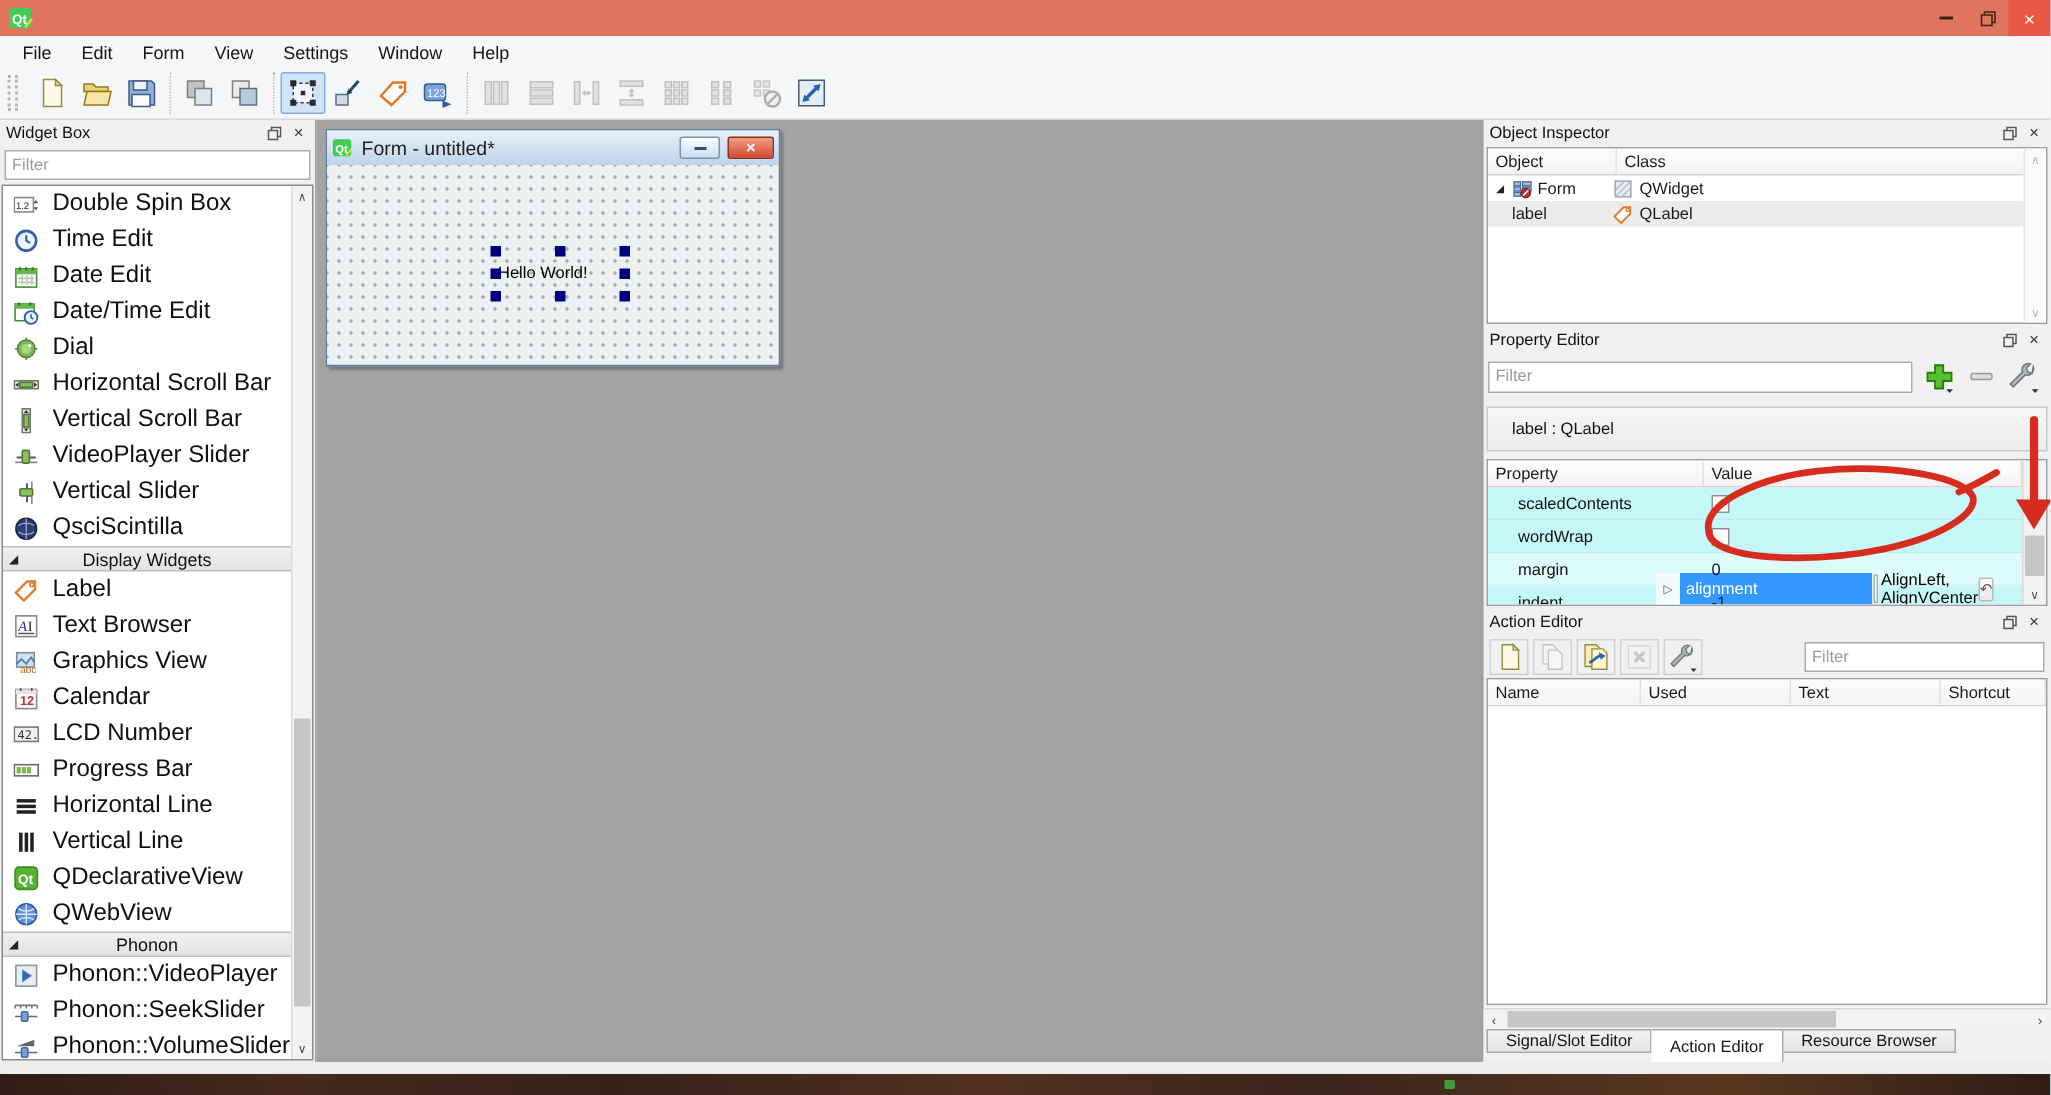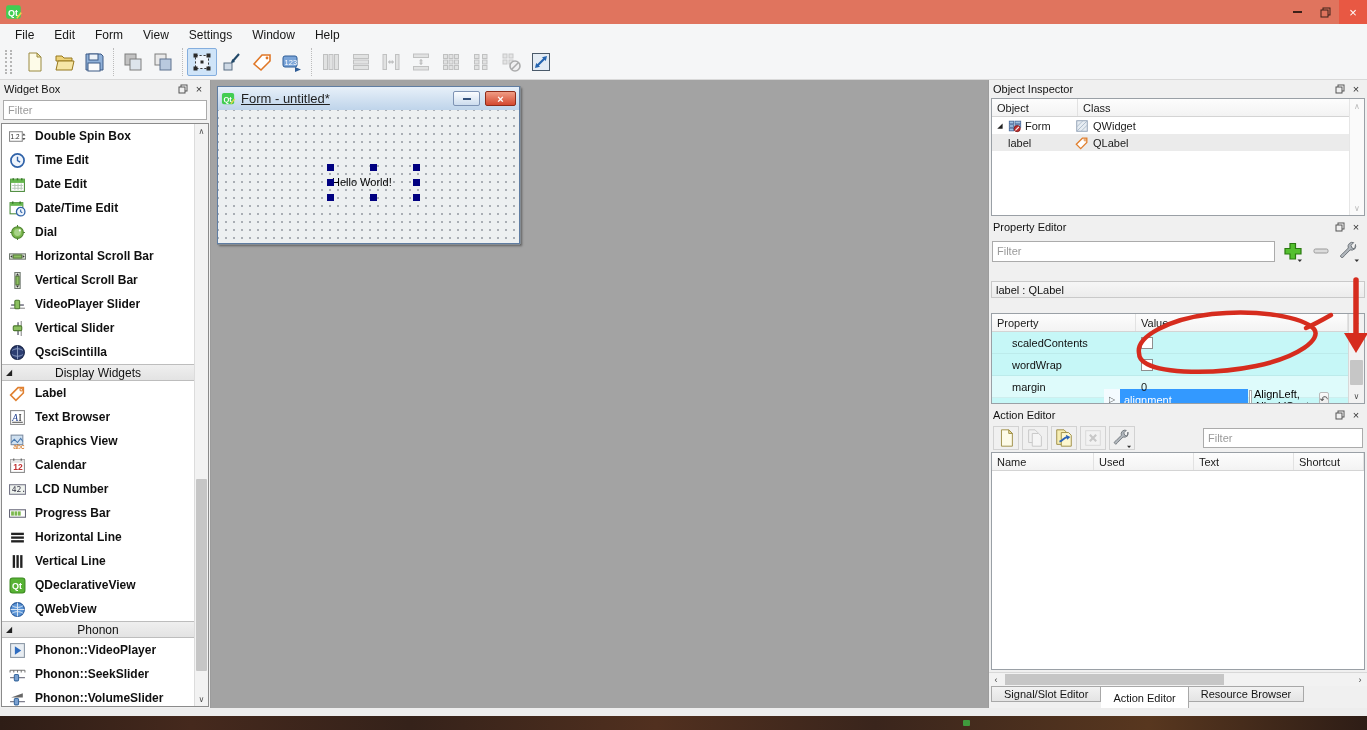--- a/index.html
+++ b/index.html
@@ -44,35 +44,35 @@
   .docktitle .dtlabel{flex:1;}
   .dockbtn{width:14px;height:13px;display:flex;align-items:center;justify-content:center;color:#333;font-size:11px;margin-left:2px;}
   .dockbtn svg{width:10px;height:10px;}
   .filterwrap{padding:2px 3px 3px 3px;flex:0 0 auto;}
   .filterwrap input, .aefilter input{width:100%;height:20px;border:1px solid #ababab;background:#fff;font-family:inherit;font-size:11px;padding:0 4px;color:#222;}
   ::placeholder{color:#9a9a9a;opacity:1;}
   .widgetlist{flex:1;margin:0 1px 1px 1px;background:#fff;border:1px solid #8a8a8a;position:relative;overflow:hidden;}
   .wl-inner{position:absolute;left:0;top:0;right:14px;bottom:0;overflow:hidden;}
   .witem{height:24px;display:flex;align-items:center;gap:9px;padding-left:7px;}
   .witem .icon, .witem .icon svg{width:17px;height:17px;flex:0 0 17px;display:inline-block;}
-  .witem .wlabel{font-size:12px;color:#101010;font-weight:bold;}
+  .witem .wlabel{font-size:16px;color:#101010;}
   .wcat{height:17px;display:flex;align-items:center;background:linear-gradient(#efefef,#e3e3e3);border-top:1px solid #bdbdbd;border-bottom:1px solid #bdbdbd;font-size:12px;color:#111;}
   .wcat .tri{width:14px;text-align:center;font-size:8px;color:#222;}
   .wcat .wlabel{flex:1;text-align:center;margin-right:14px;}
   
   .vscroll{position:absolute;top:0;right:0;bottom:0;width:14px;background:#f2f2f2;border-left:1px solid #dcdcdc;}
   .sarrow{position:absolute;left:0;right:0;height:14px;display:flex;align-items:center;justify-content:center;color:#505050;font-size:8px;}
   .sarrow.up{top:0;} .sarrow.down{bottom:0;}
   .sthumb{position:absolute;left:1px;right:1px;background:#c6c6c6;border-radius:1px;}
 
   
   .canvas{flex:1;background:#a3a3a3;position:relative;min-width:0;}
   .formwin{position:absolute;left:6px;top:6px;width:303px;height:158px;border:1px solid #5f7da2;background:#edf0f1;box-shadow:1px 0 0 #848b92,0 1px 0 #848b92,2px 2px 2px rgba(40,40,40,.55);display:flex;flex-direction:column;}
   .formtitle{height:23px;background:linear-gradient(#e7f0f9,#bfd4ea);display:flex;align-items:center;padding:0 3px;gap:5px;flex:0 0 auto;}
-  .formtitle .ftext{flex:1;font-size:13px;color:#1f1f1f;text-decoration:underline;}
+  .formtitle .ftext{flex:1;font-size:13px;color:#1f1f1f;}
   .formtitle .appicon{width:15px;height:15px;}
   .fbtn{height:15px;border-radius:2px;display:flex;align-items:center;justify-content:center;}
   .fbtn.min{width:27px;background:linear-gradient(#fbfdff,#cddcee);border:1px solid #7e93b4;}
   .fbtn.min .minbar{background:#33507a;width:8px;}
   .fbtn.close{width:31px;background:linear-gradient(#f09d85,#d4482f);border:1px solid #8e2c1a;color:#fff;font-size:11px;font-weight:bold;}
   .formbody{flex:1;position:relative;background-color:#edf0f1;background-image:radial-gradient(circle,#a9aeb4 1px,transparent 1.2px);background-size:8px 8px;background-position:4px 4px;}
   .sel{position:absolute;left:112px;top:57px;width:87px;height:31px;}
   .sel .seltext{margin-left:2px;line-height:31px;font-size:11px;color:#000;}
   .handle{position:absolute;width:7px;height:7px;background:var(--navy);}
   .h-tl{left:-3px;top:-3px;} .h-tc{left:calc(50% - 4px);top:-3px;} .h-tr{right:-3px;top:-3px;}
@@ -96,21 +96,21 @@
   .oi-clscell{display:flex;align-items:center;gap:4px;}
   .oi-exp{width:10px;font-size:7px;color:#222;text-align:center;}
   .oi-ind{width:10px;}
   .oi-icon svg{width:14px;height:14px;display:block;}
 
   
   .pefilterrow{display:flex;align-items:center;gap:4px;padding:3px 4px 3px 3px;flex:0 0 auto;}
   .pefilterrow input{flex:1;height:21px;border:1px solid #ababab;background:#fff;font-family:inherit;font-size:11px;padding:0 4px;}
   .pebtn{width:28px;height:24px;display:flex;align-items:center;justify-content:center;background:transparent;border:none;}
   .pebtn svg{width:22px;height:22px;}
-  .selbar{height:17px;margin:15px 2px;background:linear-gradient(#f6f6f6,#ececec);border:1px solid #c9c9c9;display:flex;align-items:center;padding:0 4px;font-size:11px;color:#101010;flex:0 0 auto;}
+  .selbar{height:30px;margin:5px 2px;background:linear-gradient(#f6f6f6,#ececec);border:1px solid #c9c9c9;display:flex;align-items:center;padding:0 16px;font-size:11px;color:#101010;flex:0 0 auto;}
   .petable{position:relative;}
   .pe-scrollwrap{position:absolute;top:0;right:0;bottom:0;width:16px;background:#f2f2f2;border-left:1px solid #d8d8d8;}
   .perows{position:absolute;left:0;top:18px;right:16px;bottom:0;overflow:hidden;}
   .prow{display:flex;height:22px;font-size:11px;border-bottom:1px solid rgba(160,200,200,.25);}
   .prow.shade-a{background:var(--cyan-a);} .prow.shade-b{background:var(--cyan-b);}
   .pexp{width:16px;text-align:center;font-size:8px;color:#555;flex:0 0 16px;align-self:stretch;display:flex;align-items:center;justify-content:center;}
   .pname{width:128px;flex:0 0 128px;align-self:stretch;display:flex;align-items:center;padding-left:4px;color:#101010;}
   .prow.sel .pname{background:var(--selblue);color:#fff;}
   .prow.sel .pexp{background:#f4fbff;}
   .pvalue{flex:1;align-self:stretch;display:flex;align-items:center;padding-left:5px;position:relative;}

